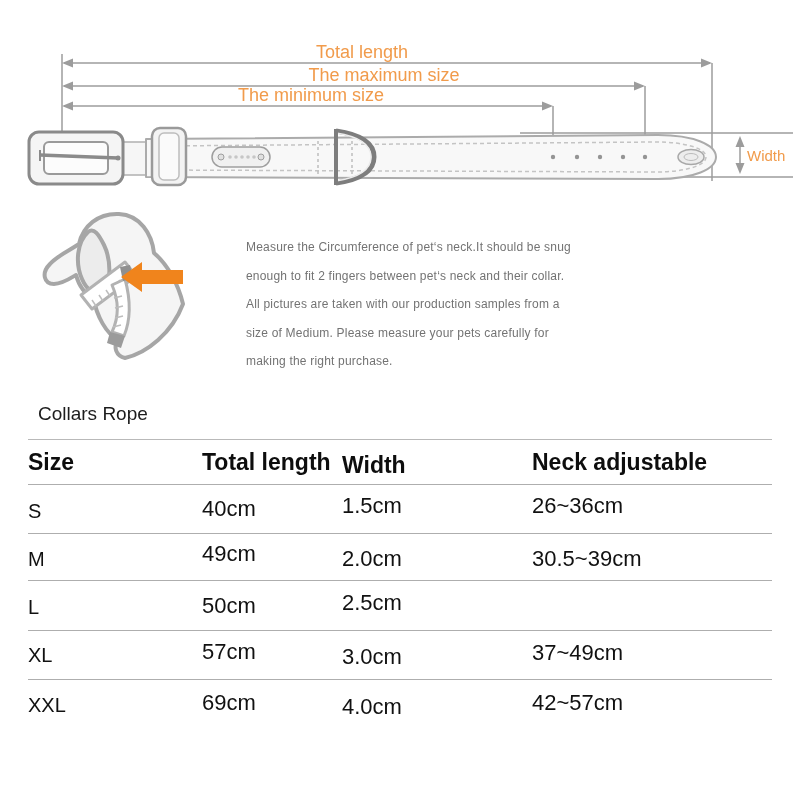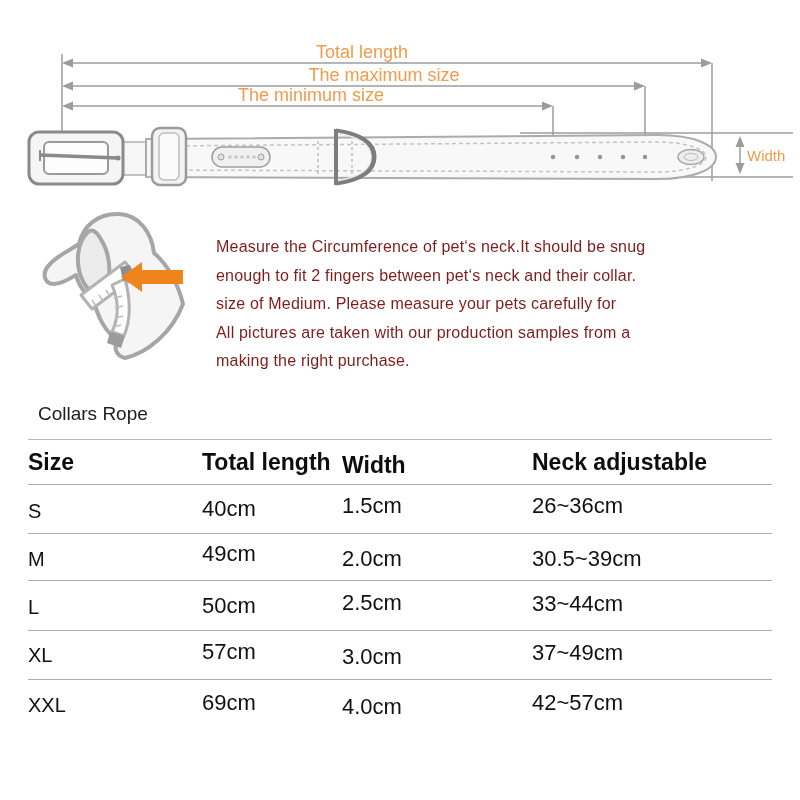--- a/index.html
+++ b/index.html
@@ -8,22 +8,22 @@
     font-family:"Liberation Sans",sans-serif;overflow:hidden;
   }
   svg text{font-family:"Liberation Sans",sans-serif;}
 
   
   .collar-svg{position:absolute;left:0;top:0;}
 
   
   .dog-svg{position:absolute;left:26px;top:206px;}
   .measure-text{
-    position:absolute;left:216px;top:233px;
-    font-size:16px;line-height:28.5px;color:#7f1d1d;white-space:nowrap;
+    position:absolute;left:246px;top:233px;
+    font-size:12px;line-height:28.5px;color:#737373;white-space:nowrap;
     letter-spacing:.2px;
   }
 
   
   .table-caption{
     position:absolute;left:38px;top:403px;font-size:19px;color:#1c1c1c;
   }
   .size-table{position:absolute;left:28px;top:439px;width:744px;}
   .trow{
     display:grid;grid-template-columns:174px 140px 190px 240px;
@@ -169,22 +169,22 @@
       </g>
       <path d="M84,126 L99,130 L95,142 L81,137 Z" fill="#9b9b9b"></path>
       <path d="M94,61 L104,59 L107,73 L97,75 Z" fill="#8f8f8f"></path>
     </g>
     <polygon points="95,71 116,56 116,64 157,64 157,78 116,78 116,86" fill="#F0841C"></polygon>
   </svg>
 
   <div class="measure-text">
     <div>Measure the Circumference of pet‘s neck.It should be snug</div>
     <div>enough to fit 2 fingers between pet‘s neck and their collar.</div>
+    <div>All pictures are taken with our production samples from a</div>
     <div>size of Medium. Please measure your pets carefully for</div>
-    <div>All pictures are taken with our production samples from a</div>
     <div>making the right purchase.</div>
   </div>
 
   <div class="table-caption">Collars Rope</div>
 
   <div class="size-table">
     <div class="trow thead">
       <div class="c">Size</div>
       <div class="c">Total length</div>
       <div class="c dyp3">Width</div>
@@ -199,21 +199,20 @@
     <div class="trow r2">
       <div class="c sz dyp2">M</div>
       <div class="c dym3">49cm</div>
       <div class="c dyp2">2.0cm</div>
       <div class="c dyp2">30.5~39cm</div>
     </div>
     <div class="trow r3">
       <div class="c sz dyp2">L</div>
       <div class="c">50cm</div>
       <div class="c dym3">2.5cm</div>
-      <div class="c dym2">33~44cm</div>
     </div>
     <div class="trow r4">
       <div class="c sz">XL</div>
       <div class="c dym3">57cm</div>
       <div class="c dyp2">3.0cm</div>
       <div class="c dym2">37~49cm</div>
     </div>
     <div class="trow r5">
       <div class="c sz">XXL</div>
       <div class="c dym2">69cm</div>

